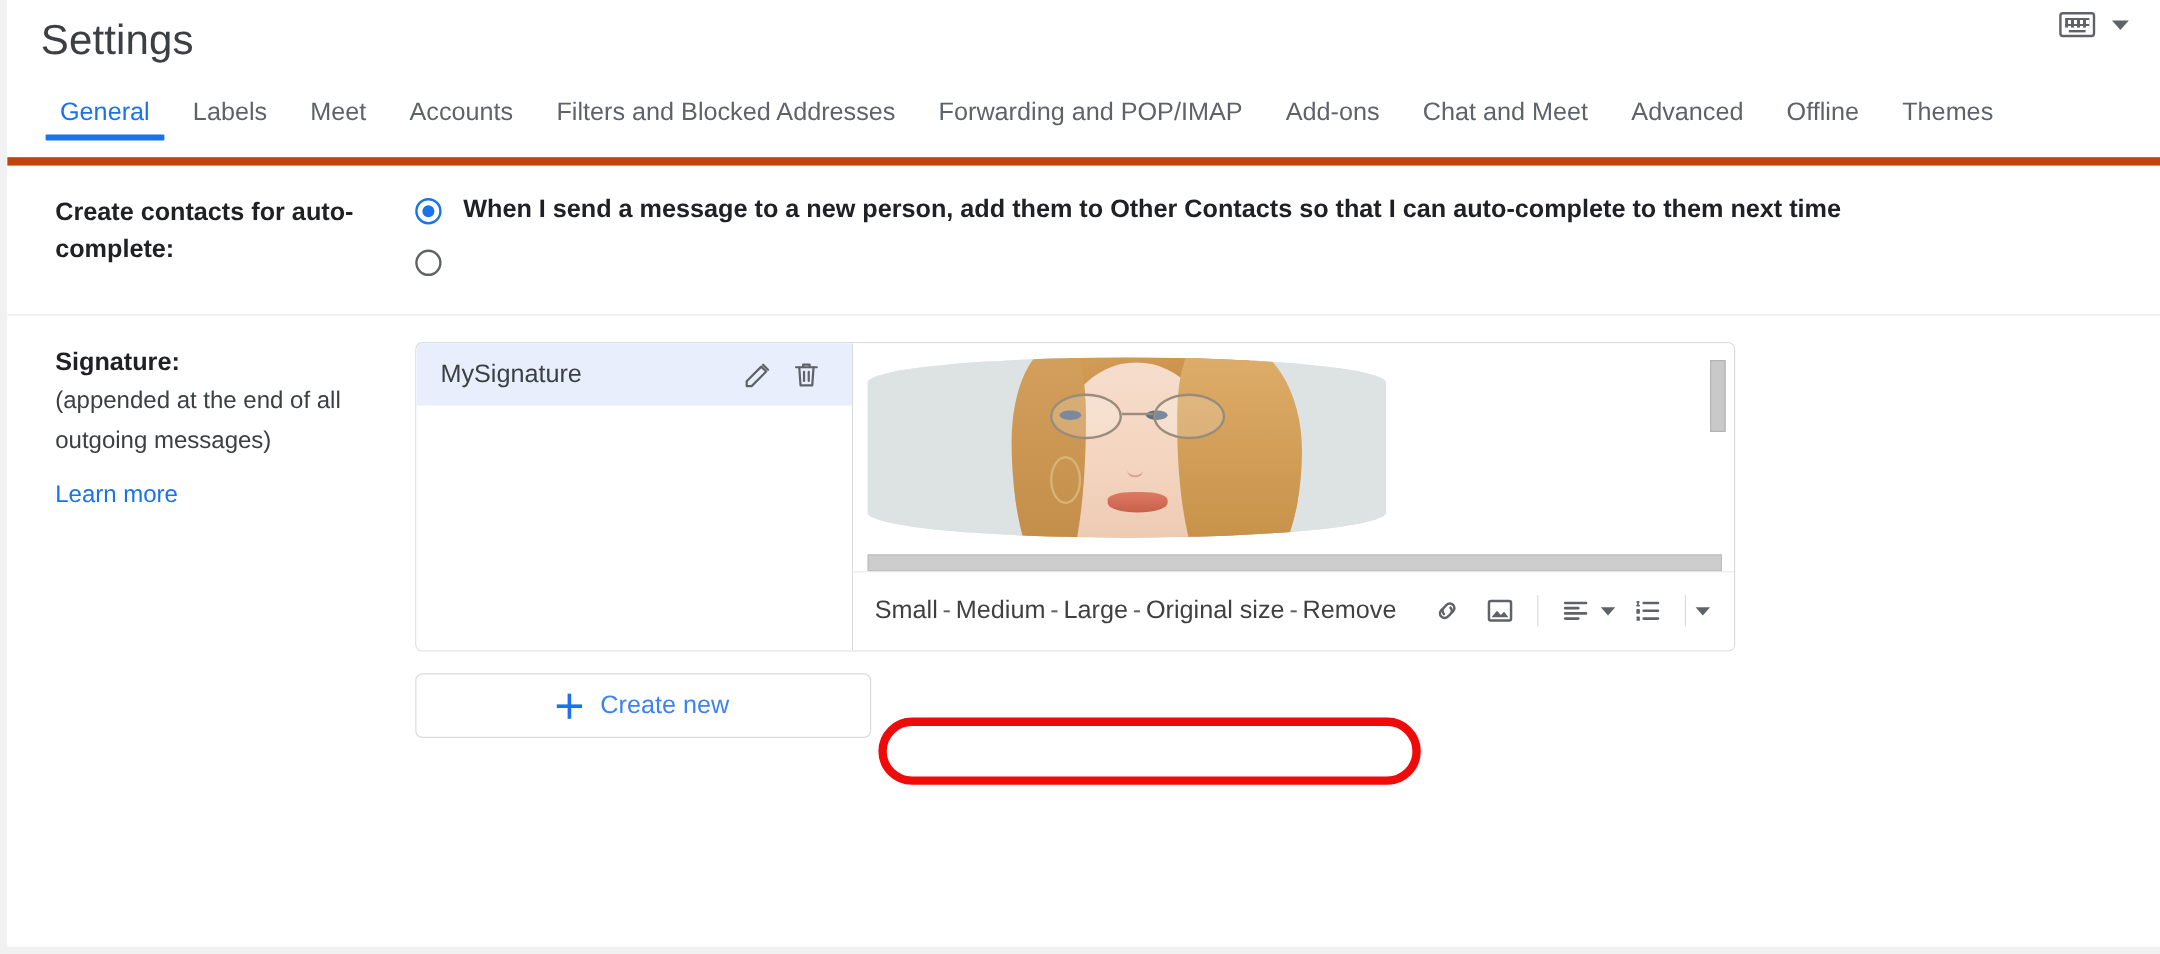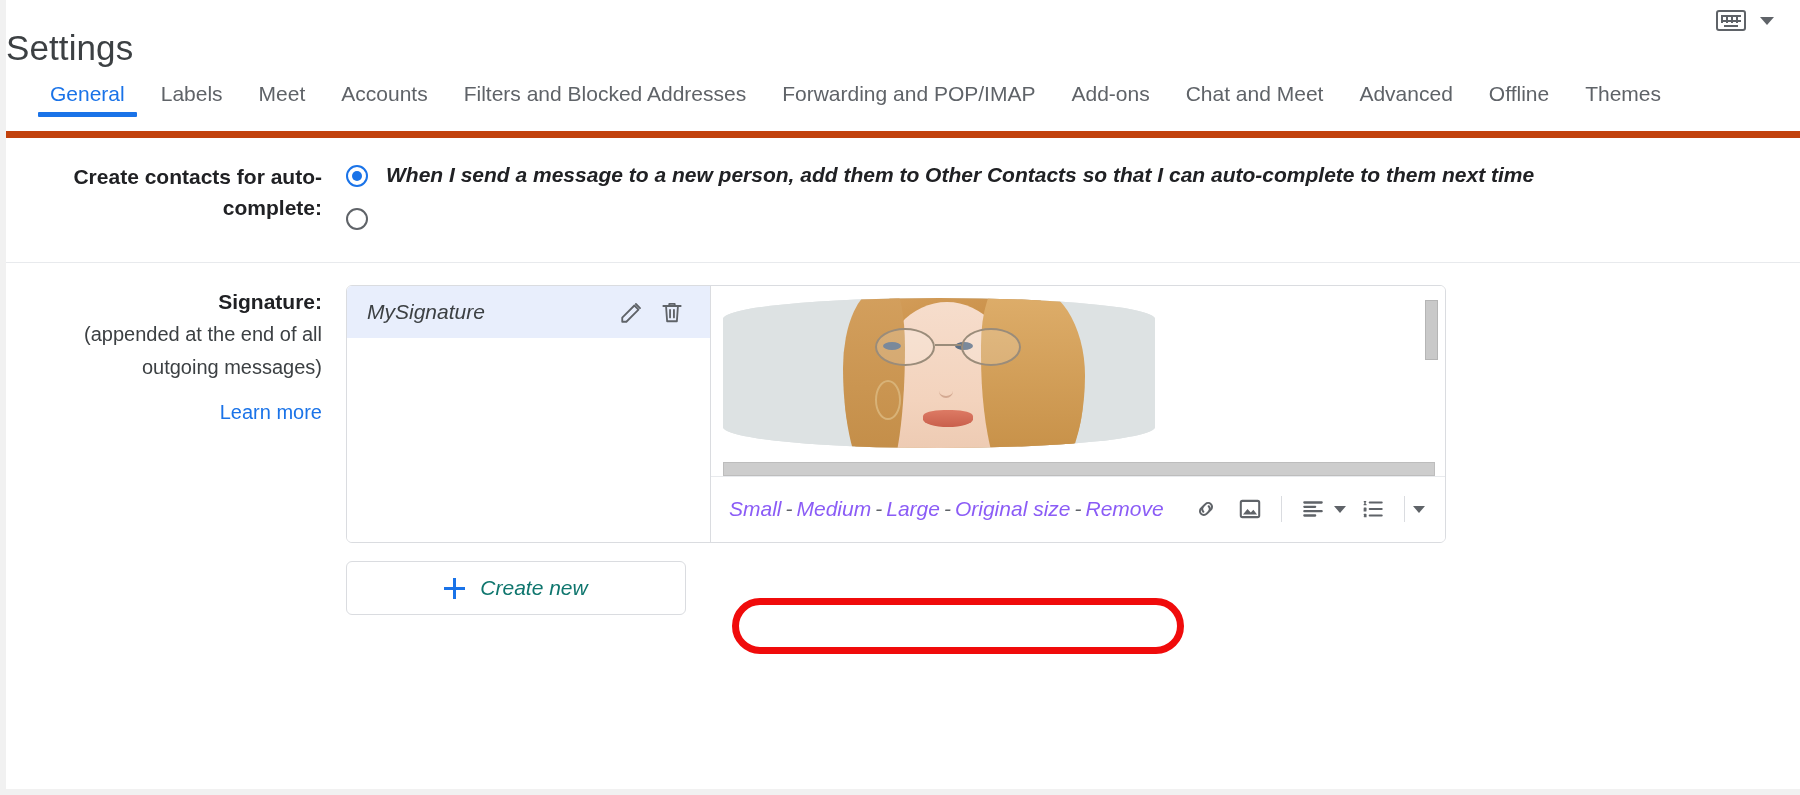--- a/index.html
+++ b/index.html
@@ -20,21 +20,22 @@
     overflow: hidden;
     border-left: 6px solid #f1f1f1;
     border-bottom: 6px solid #f1f1f1;
   }
 
   
   .header {
     position: relative;
     height: 68px;
     display: flex;
-    align-items: flex-end;
+    align-items: center;
+    padding-left: 28px;
   }
   .header-title {
     font-size: 35px;
     color: #3c4043;
     font-weight: 400;
     letter-spacing: 0.1px;
   }
   .header-right {
     position: absolute;
     right: 26px;
@@ -117,21 +118,20 @@
     align-items: flex-start;
     padding: 22px 26px 20px 40px;
     border-bottom: 1px solid #e8eaed;
   }
   .section:last-child { border-bottom: none; }
   .sec-label {
     width: 300px;
     flex: 0 0 300px;
     padding-right: 24px;
     padding-top: 2px;
-    text-align: right;
   }
   .sec-label-title {
     font-size: 21px;
     font-weight: bold;
     color: #202124;
     line-height: 1.45;
   }
   .sec-label-sub {
     font-size: 20px;
     color: #3c4043;
@@ -140,21 +140,21 @@
     margin-top: 2px;
   }
   .sec-label-link {
     display: inline-block;
     font-size: 20px;
     color: #1a73e8;
     margin-top: 18px;
     text-decoration: none;
     cursor: pointer;
   }
-  .sec-body { flex: 1 1 auto; font-style: italic; }
+  .sec-body { flex: 1 1 auto; }
 
   
   .radio-row {
     display: flex;
     align-items: flex-start;
     gap: 18px;
     margin-bottom: 12px;
   }
   .radio {
     flex: 0 0 auto;
@@ -333,21 +333,21 @@
     align-items: center;
     padding: 0 10px 0 16px;
   }
   .size-links {
     font-size: 21px;
     color: #1a73e8;
     white-space: nowrap;
     flex: 0 0 auto;
     padding-left: 2px;
   }
-  .size-links a { color: #8b5cf6; text-decoration: none; cursor: pointer; text-align: center; }
+  .size-links a { color: #404040; text-decoration: none; cursor: pointer; text-align: center; }
   .size-links .sep { color: #5f6368; padding: 0 4px; }
 
   .tb-spacer { flex: 1 1 auto; }
   .tb-group { display: flex; align-items: center; gap: 2px; }
   .tb-btn {
     width: 42px; height: 42px;
     display: flex; align-items: center; justify-content: center;
     cursor: pointer;
   }
   .tb-divider {
@@ -374,29 +374,29 @@
     height: 56px;
     border: 7px solid #f00b0b;
     border-radius: 30px;
     pointer-events: none;
     z-index: 40;
   }
 
   
   .create-new {
     margin-top: 18px;
-    width: 340px;
+    width: 380px;
     height: 54px;
     border: 1px solid #dadce0;
     border-radius: 6px;
     display: flex;
     align-items: center;
     justify-content: center;
     gap: 16px;
-    color: #0f766e;
+    color: #3b82f6;
     font-size: 21px;
     cursor: pointer;
     background: #fff;
   }
   .plus {
     position: relative;
     width: 20px; height: 20px;
   }
   .plus::before, .plus::after {
     content: ""; position: absolute; background: #1a73e8;

